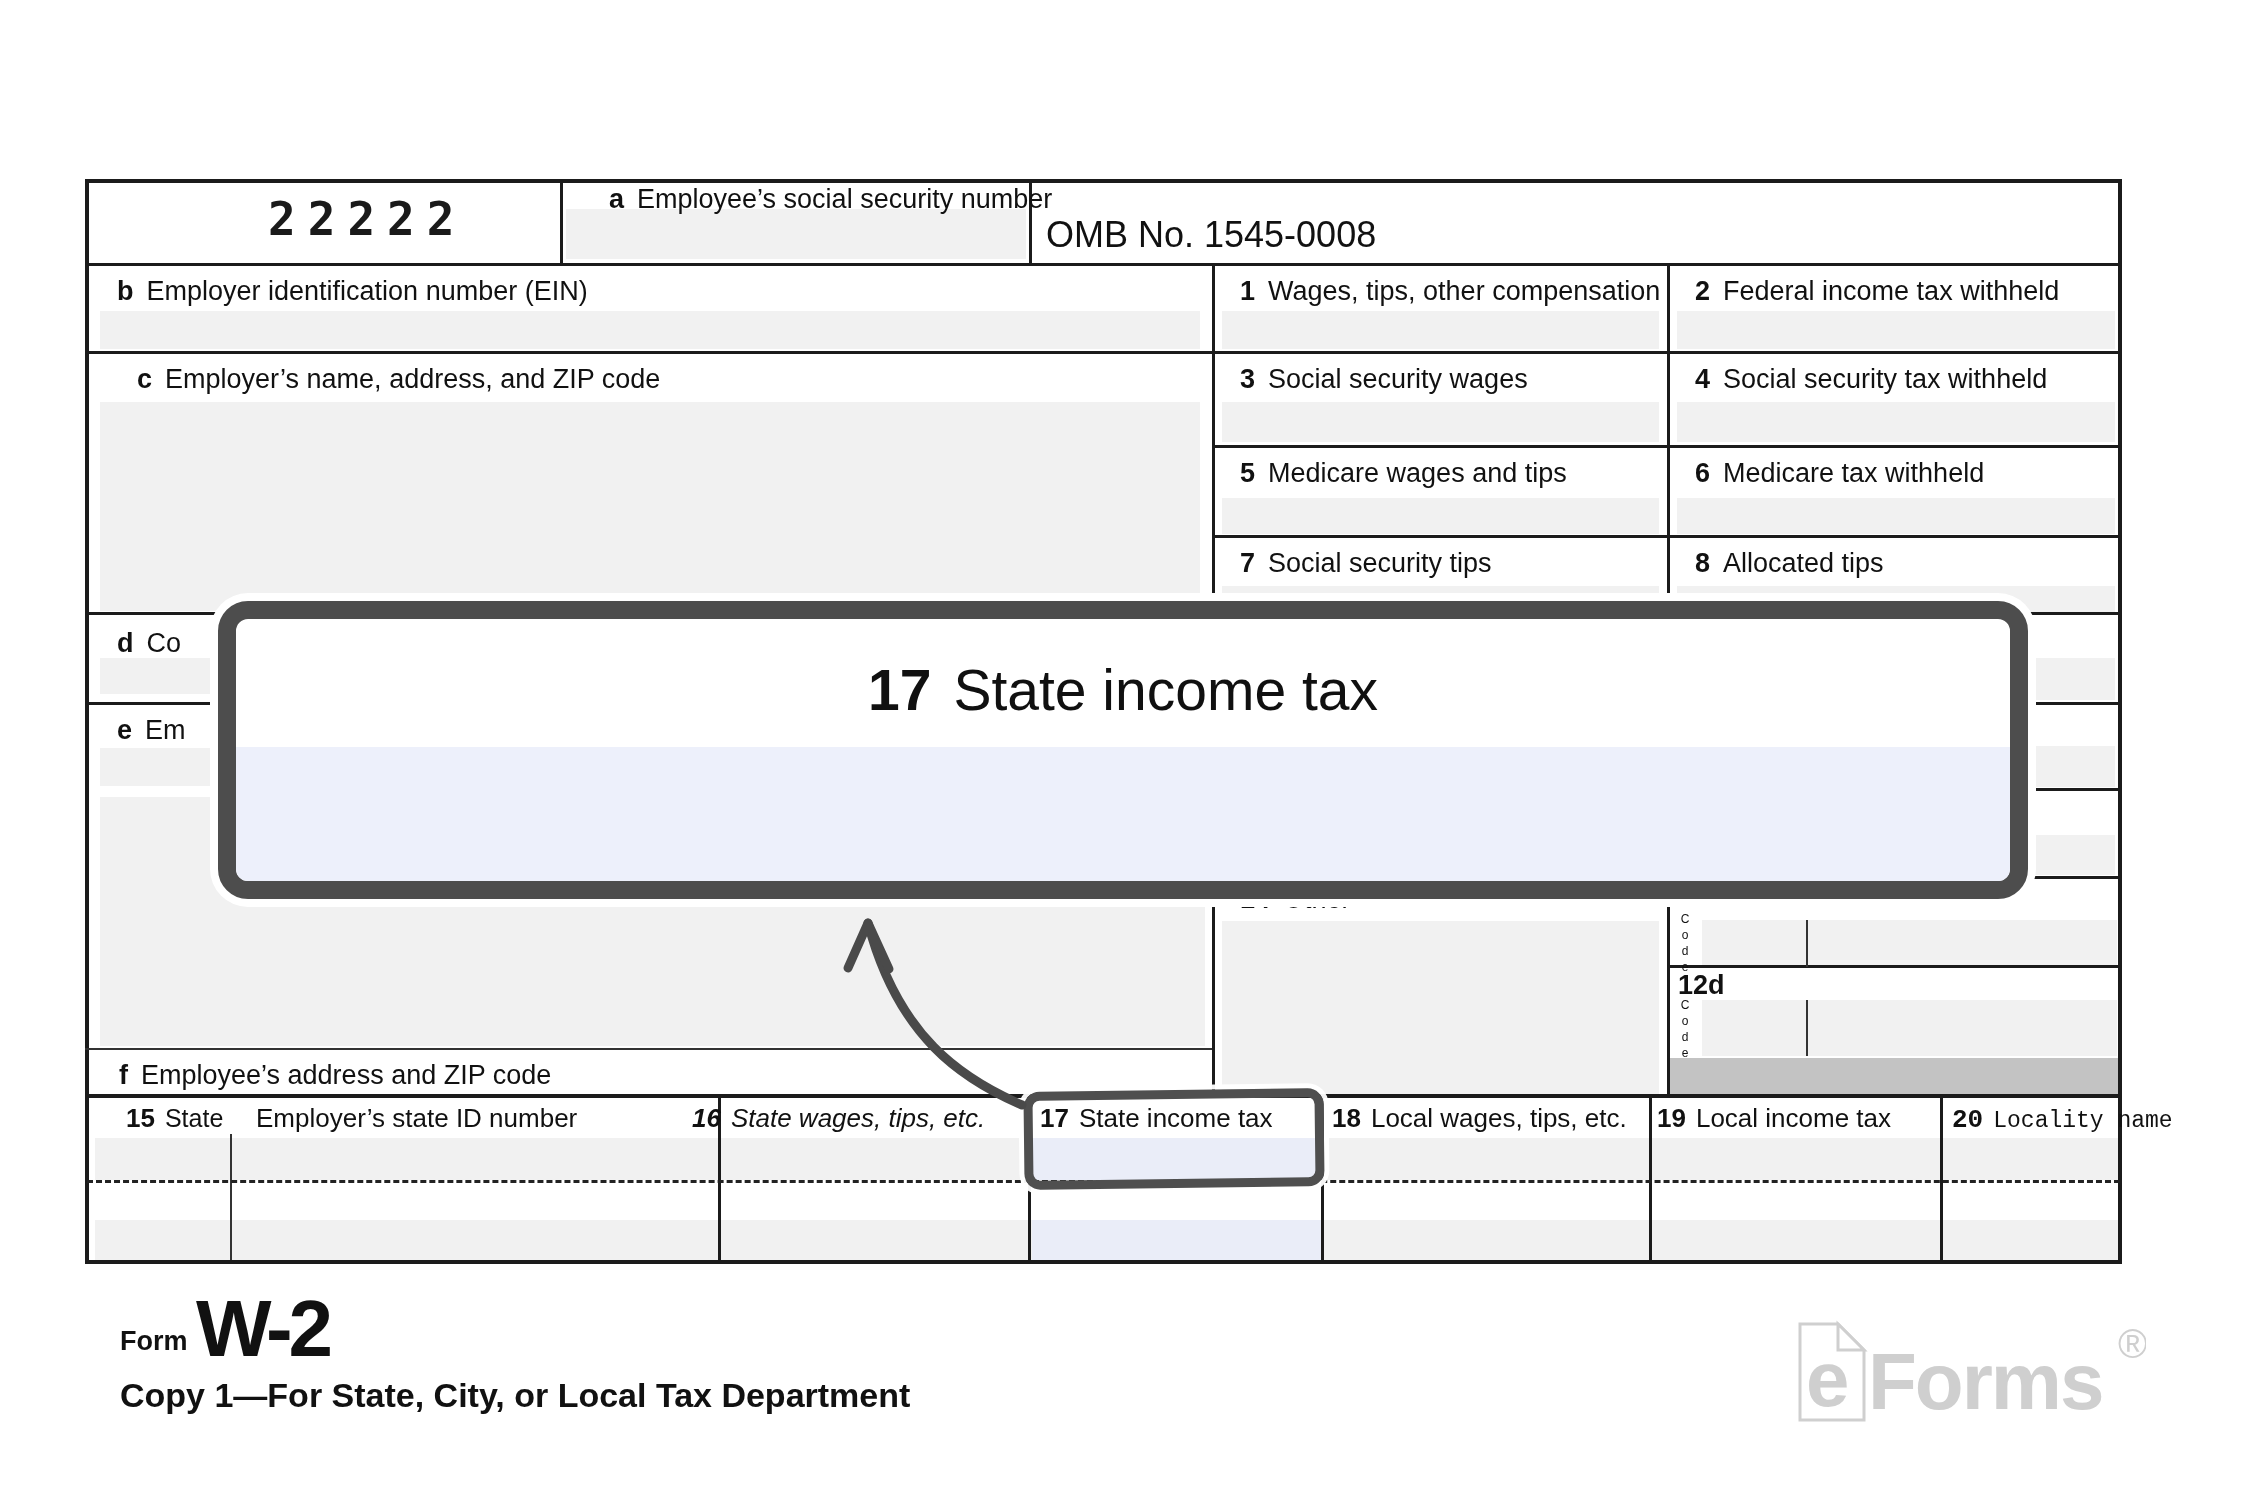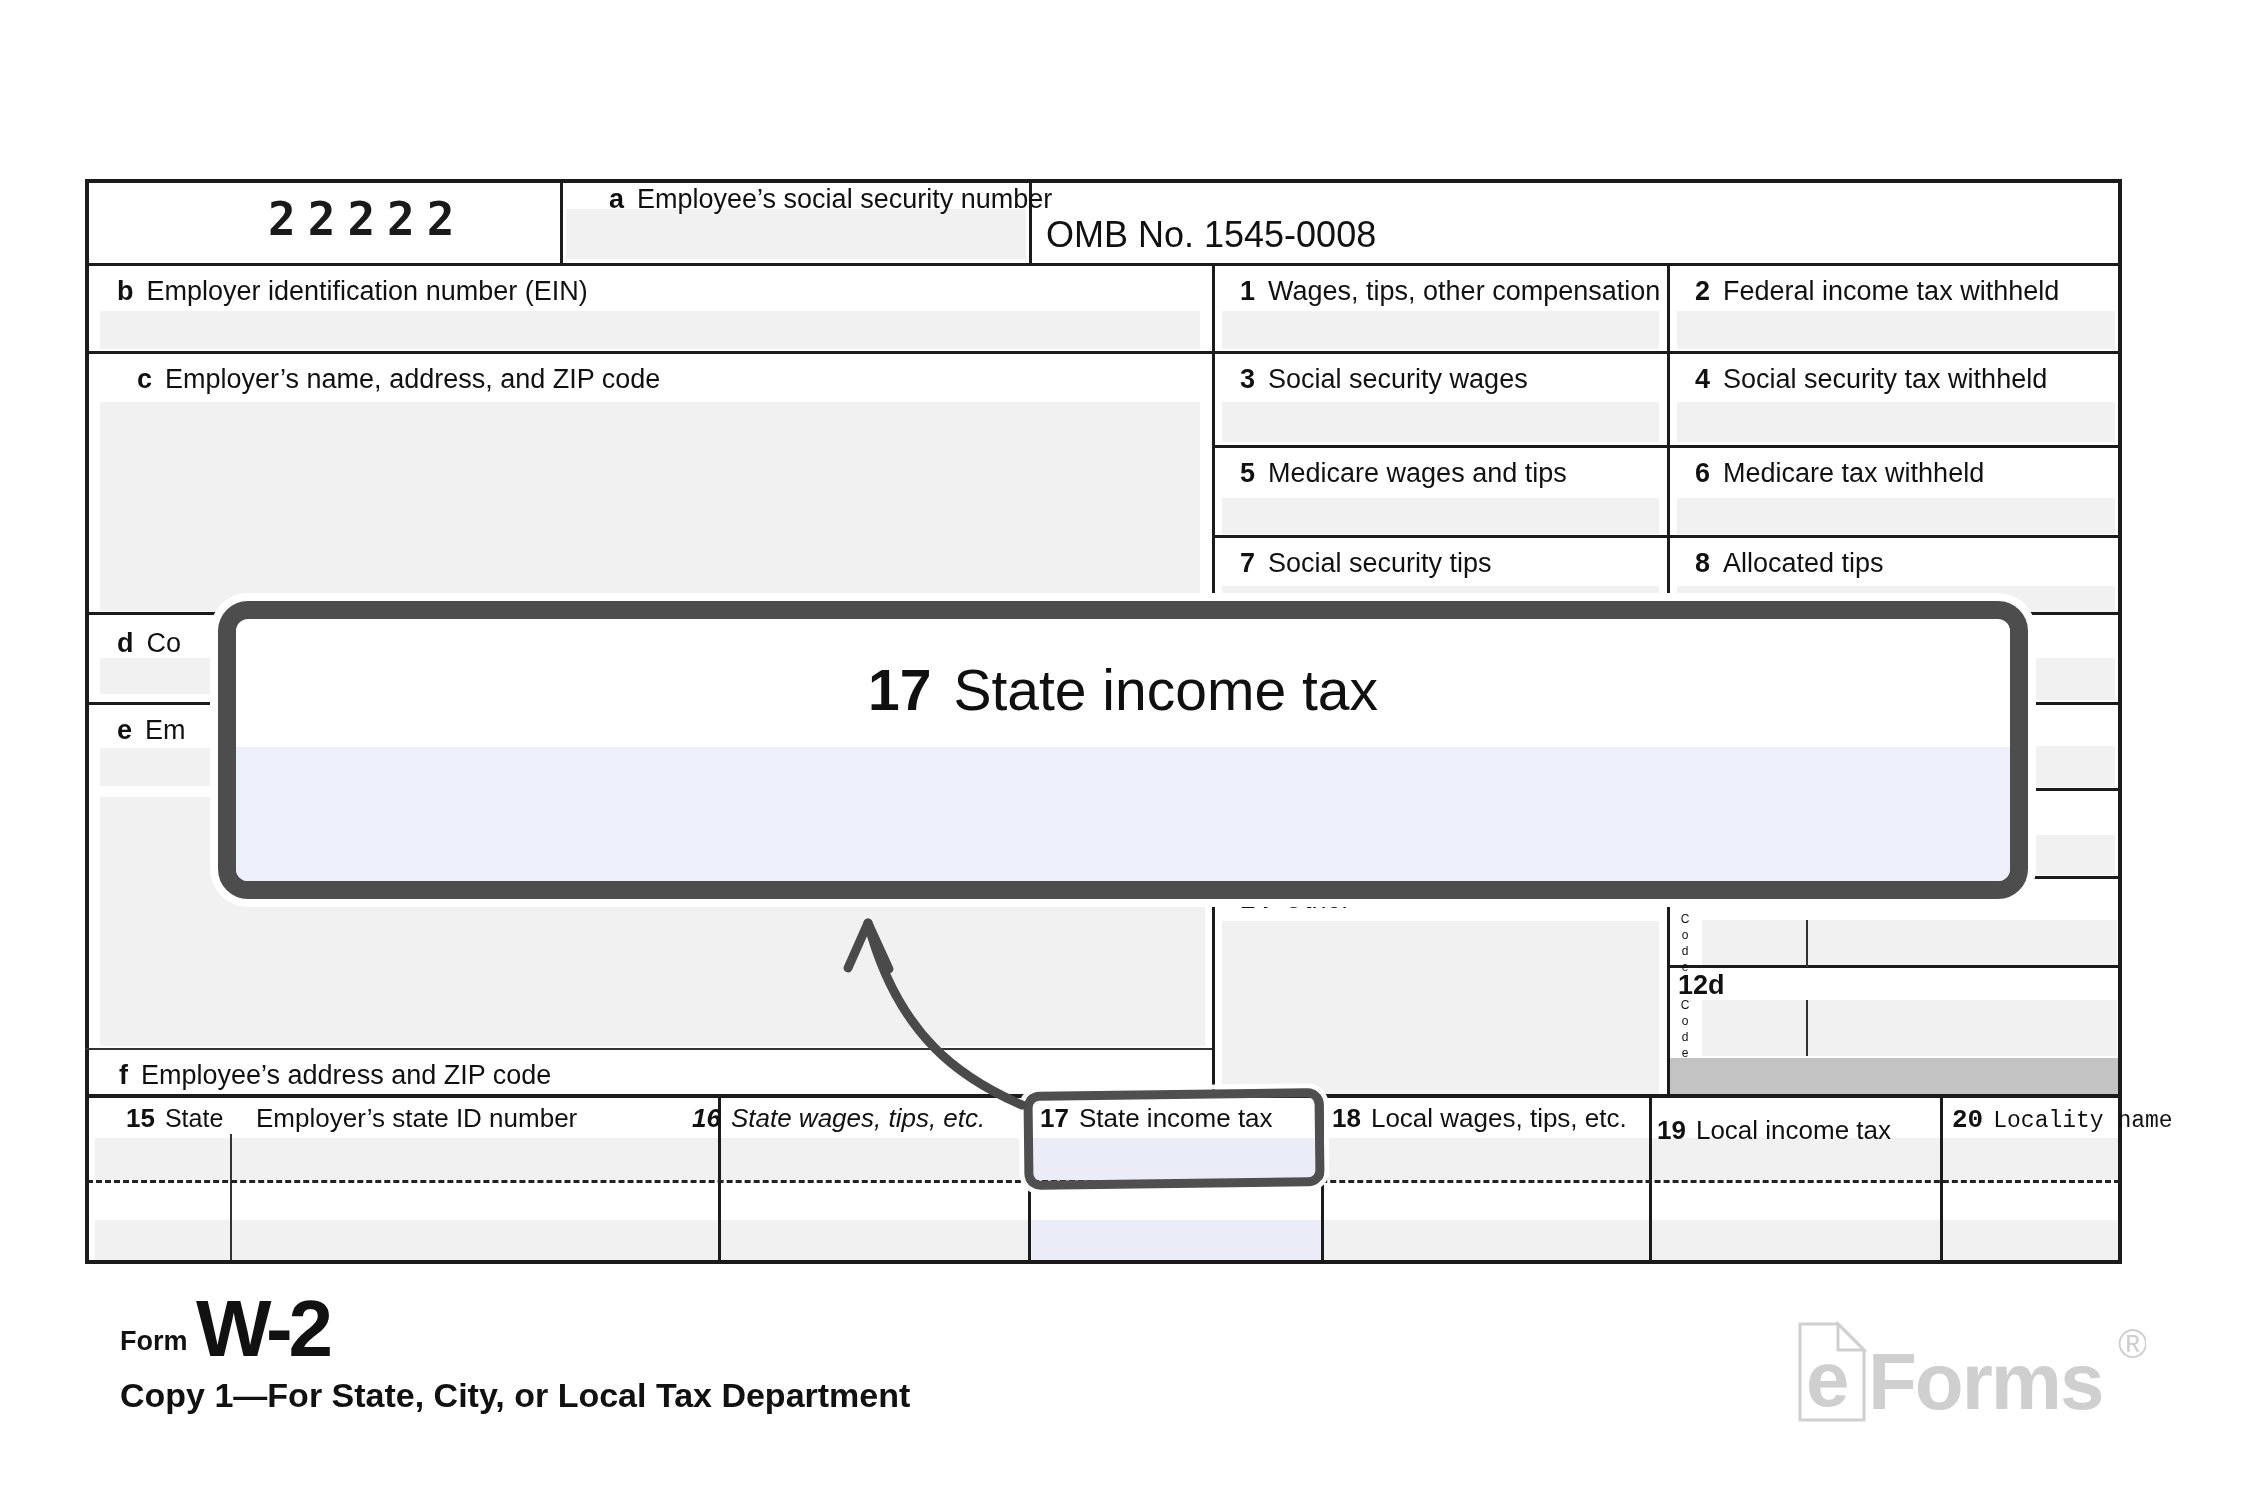--- a/index.html
+++ b/index.html
@@ -119,21 +119,21 @@
   <div class="codev" style="left:1677px;top:912px;">Code</div>
   <div class="lbl" style="left:1678px;top:970px;font-weight:700;">12d</div>
   <div class="codev" style="left:1677px;top:998px;">Code</div>
   <div class="lbl" style="left:119px;top:1060px;"><b>f</b><span>Employee’s address and ZIP code</span></div>
 
   <div class="smlbl" style="left:126px;top:1103px;"><b>15</b><span style="font-size:25px;">State</span></div>
   <div class="smlbl" style="left:256px;top:1103px;">Employer’s state ID number</div>
   <div class="smlbl" style="left:692px;top:1103px;font-style:italic;"><b>16</b><span>State wages, tips, etc.</span></div>
   <div class="smlbl" style="left:1040px;top:1103px;"><b>17</b><span>State income tax</span></div>
   <div class="smlbl" style="left:1332px;top:1103px;"><b>18</b><span>Local wages, tips, etc.</span></div>
-  <div class="smlbl" style="left:1657px;top:1103px;margin-top:12px;"><b>19</b><span>Local income tax</span></div>
+  <div class="smlbl" style="left:1657px;top:1103px;"><b>19</b><span>Local income tax</span></div>
   <div class="smlbl" style="left:1952px;top:1105px;font-family:Liberation Mono, monospace;"><b>20</b><span style="font-size:23px;">Locality name</span></div>
 
   <div id="hl17"></div>
 
   <svg style="left:840px;top:895px;" width="230" height="235" viewBox="0 0 230 235">
     <path d="M182 210 C 122 184, 58 142, 28 28" stroke="#4a4a4a" stroke-width="9" fill="none" stroke-linecap="round"></path>
     <polyline points="8,73 28,28 49,74" stroke="#4a4a4a" stroke-width="9" fill="none" stroke-linecap="round" stroke-linejoin="round"></polyline>
   </svg>
 
   <div id="callout">

